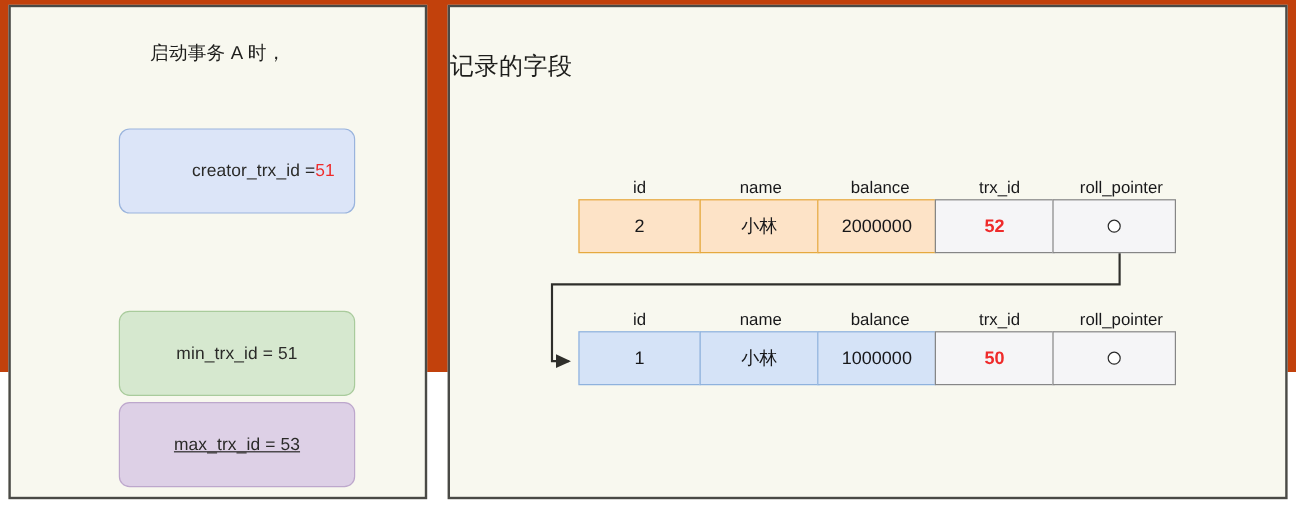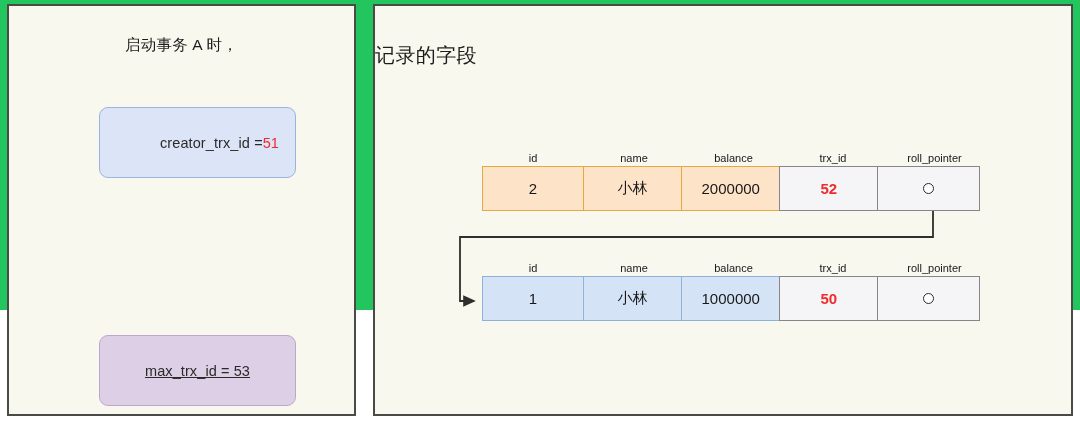--- a/index.html
+++ b/index.html
@@ -12,21 +12,21 @@
     height: 426px;
     font-family: "Liberation Sans", "DejaVu Sans", sans-serif;
     position: relative;
     overflow: hidden;
   }
   #stage {
     position: absolute;
     left: 0; top: 0;
     width: 1080px;
     height: 310px;
-    background: #22c55e;
+    background: #c2410c;
   }
 
   
   .panel {
     position: absolute;
     background: #f8f8ef;
     border: 2px solid #4a4a46;
     box-sizing: border-box;
   }
   #panel-left  { left: 7px;   top: 4px; width: 349px; height: 412px; }
@@ -88,21 +88,21 @@
   #rec-table-1 { top: 249px; }
 
   .rec-head {
     display: flex;
     height: 27px;
   }
   .rec-head .hcell {
     display: flex;
     align-items: flex-end;
     justify-content: center;
-    font-size: 11px;
+    font-size: 14px;
     color: #18181a;
     box-sizing: border-box;
     padding-bottom: 2px;
   }
   .rec-row {
     display: flex;
     height: 45px;
   }
   .rec-row .cell {
     display: flex;
@@ -161,20 +161,23 @@
     <div id="readview-caption">
       <div>启动事务 A 时，</div>
     </div>
 
     <div class="rv-box" id="rv-box-0">
       <span>creator_trx_id = </span>
         <span class="rv-val-red">51</span>
     </div>
 
 
+    <div class="rv-box" id="rv-box-2">
+      <span>min_trx_id = 51</span>
+    </div>
 
     <div class="rv-box" id="rv-box-3">
       <span>max_trx_id = 53</span>
     </div>
 
   </div>
 
   <div class="panel" id="panel-right">
     <div id="records-title">记录的字段</div>
   </div>

